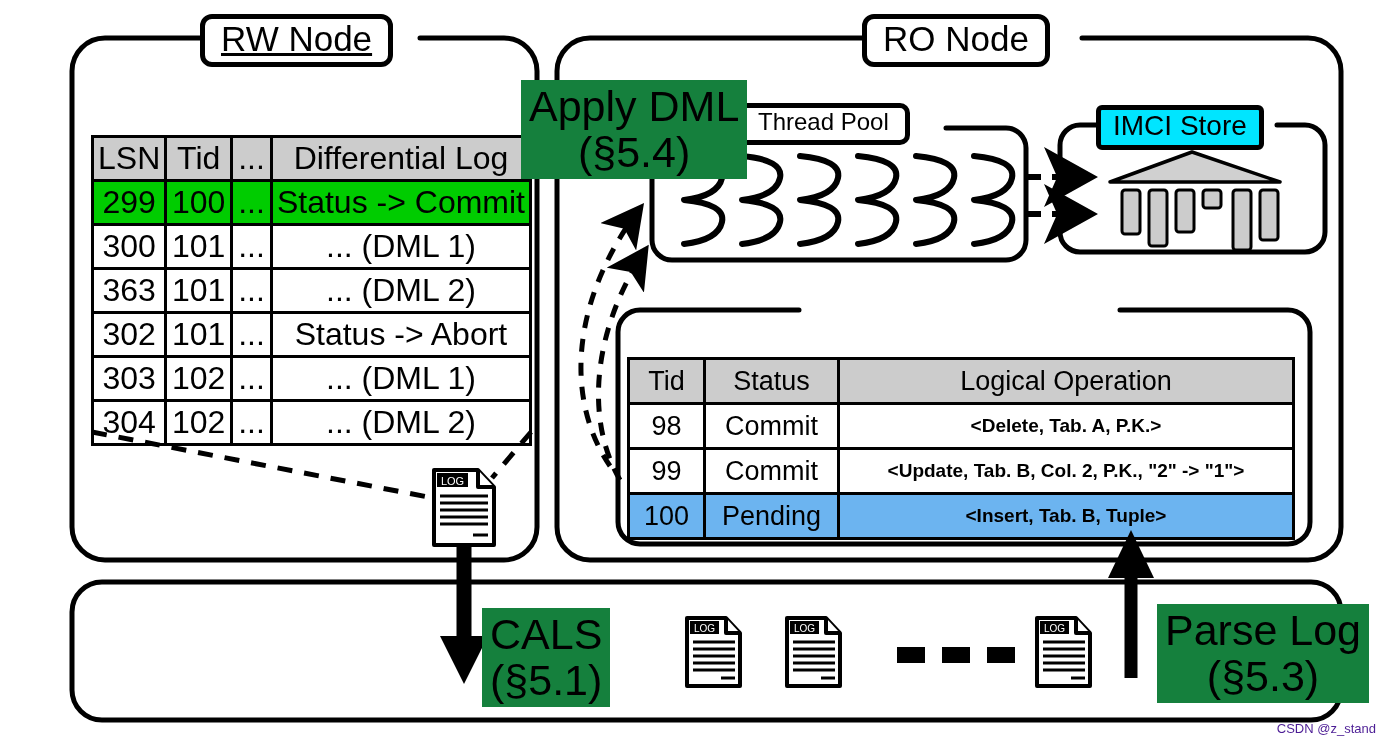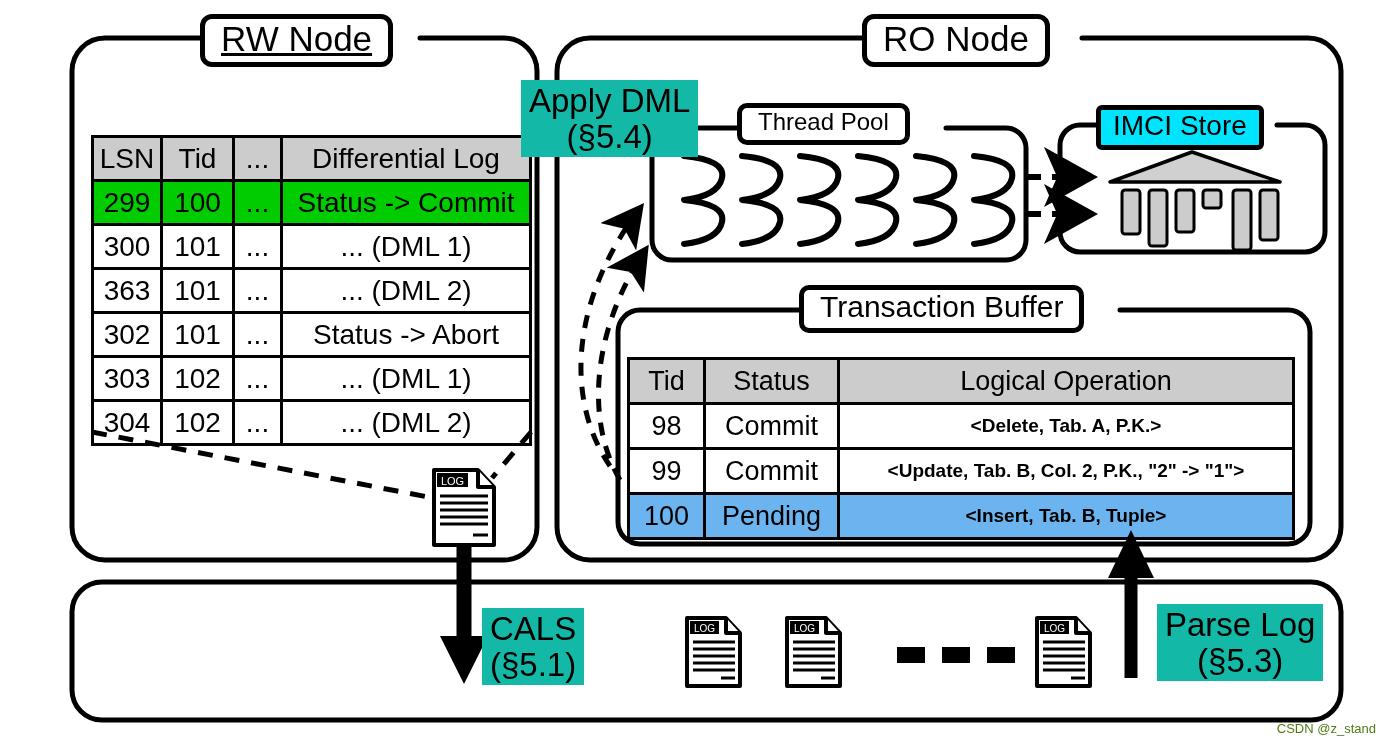--- a/index.html
+++ b/index.html
@@ -38,40 +38,40 @@
     color: #000;
     font-weight: normal;
     padding: 1px 4px;
     white-space: nowrap;
   }
   table.grid th { background: #cccccc; }
   tr.row-green td { background: #00CC00; }
   tr.row-blue td  { background: #6CB4F0; }
 
   
-  #diff-log-table { left: 91px; top: 135px; width: 441px; font-size: 28px; }
+  #diff-log-table { left: 91px; top: 135px; width: 441px; font-size: 32px; }
   #diff-log-table th, #diff-log-table td { height: 44px; }
   #diff-log-table .c-lsn { width: 69px; }
   #diff-log-table .c-tid { width: 72px; }
   #diff-log-table .c-dots { width: 48px; }
 
   
   #txn-buffer-table { left: 627px; top: 357px; width: 668px; font-size: 27px; }
   #txn-buffer-table th, #txn-buffer-table td { height: 45px; }
   #txn-buffer-table .c-tid { width: 76px; }
   #txn-buffer-table .c-status { width: 134px; }
   #txn-buffer-table td.op { font-size: 19px; font-weight: bold; }
 
   
   .callout {
     position: absolute;
-    background: #14b8a6;
+    background: #15803d;
     color: #000;
     text-align: center;
-    font-size: 33px;
+    font-size: 43px;
     line-height: 1.08;
     padding: 3px 8px;
     white-space: nowrap;
     z-index: 20;
   }
 
   
   #shared-storage-label {
     position: absolute;
     left: 110px; top: 600px;
@@ -79,21 +79,21 @@
     color: #000;
   }
 
   
   #vector { position: absolute; left: 0; top: 0; width: 1380px; height: 738px; z-index: 5; }
   #vector-top { position: absolute; left: 0; top: 0; width: 1380px; height: 738px; z-index: 15; pointer-events: none; }
 
   
   #watermark {
     position: absolute; right: 4px; bottom: 2px;
-    font-size: 13px; color: #4d7c0f; z-index: 30;
+    font-size: 13px; color: #4c1d95; z-index: 30;
   }
 </style>
 </head>
 <body>
 
 <div id="stage">
 
   <svg id="vector" viewBox="0 0 1380 738">
     <defs>
       <marker id="solidArrow" markerWidth="10" markerHeight="10" refX="8" refY="5" orient="auto" markerUnits="strokeWidth">
@@ -142,21 +142,20 @@
   </svg>
 
   <div class="node-title" style="left:200px; top:14px;text-decoration:underline;">RW Node</div>
 
   <div class="node-title" style="left:862px; top:14px;">RO Node</div>
 
   <div class="node-title" style="left:737px; top:103px; font-size:24px; border-radius:10px;">Thread Pool</div>
 
   <div class="node-title cyan" style="left:1096px; top:105px; font-size:28px; padding:2px 12px 5px;">IMCI Store</div>
 
-  <div class="node-title" style="left:799px; top:285px; font-size:30px; border-radius:10px;">Transaction Buffer</div>
 
   <table class="grid" id="diff-log-table">
     <thead>
       <tr>
         <th class="c-lsn">LSN</th>
         <th class="c-tid">Tid</th>
         <th class="c-dots">...</th>
         <th>Differential Log</th>
       </tr>
     </thead>

